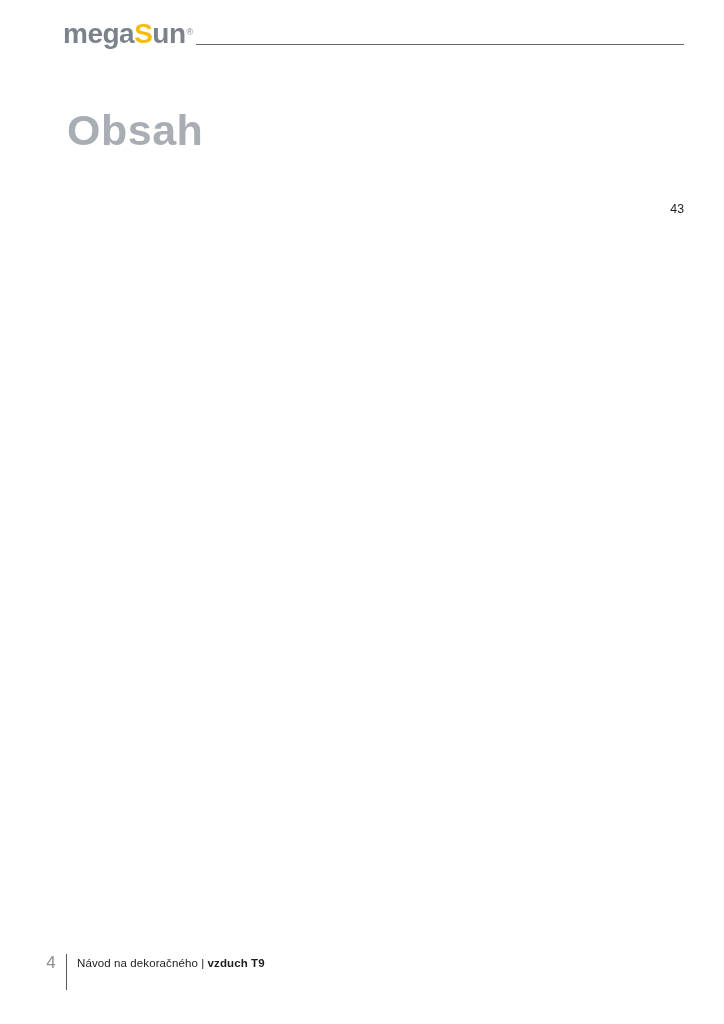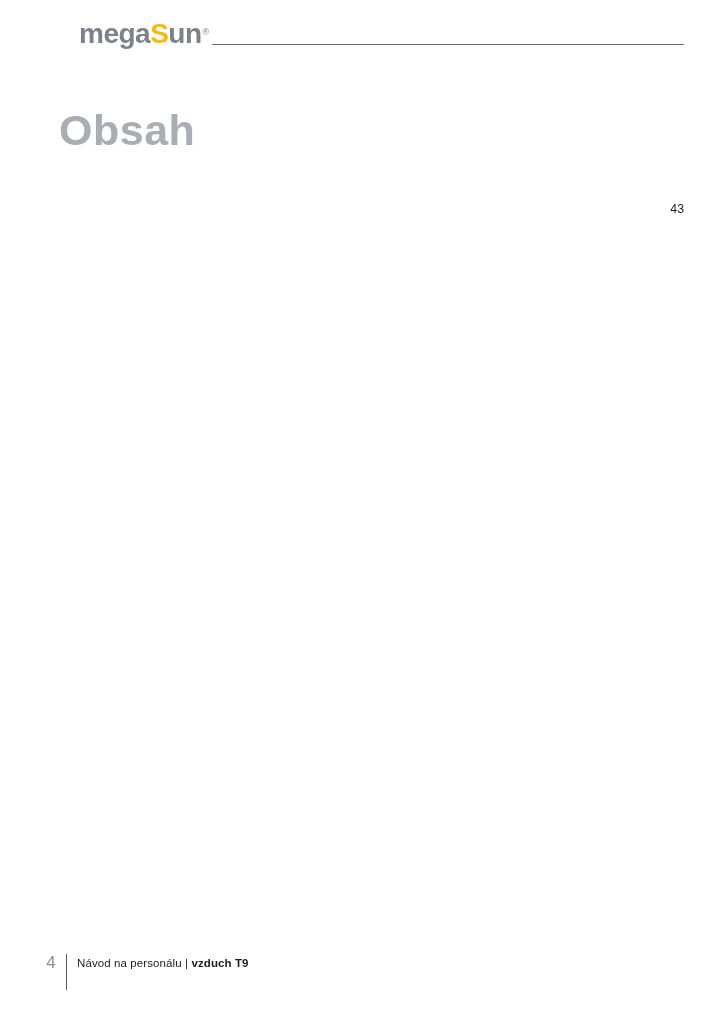--- a/index.html
+++ b/index.html
@@ -17,40 +17,40 @@
     font-family:"Liberation Sans", sans-serif;
     color:var(--text);
     position:relative;
     overflow:hidden;
   }
   .page{position:absolute;inset:0;background:#fff;}
 
   
   .header{
     position:absolute;left:63px;right:40px;top:20px;
-    display:flex;align-items:flex-end;margin-left:16px;
+    display:flex;align-items:flex-end;
   }
   .logo{
     font-size:28px;font-weight:bold;letter-spacing:-0.5px;
     line-height:28px;white-space:nowrap;
   }
   .logo .lg-gray{color:var(--logo-gray);}
   .logo .lg-yellow{color:var(--logo-yellow);}
   .logo .reg{
     font-size:9px;font-weight:normal;color:var(--logo-gray);
     vertical-align:top;position:relative;top:-2px;left:1px;
   }
   .header-line{
     flex:1 1 auto;border-bottom:1px solid #63676d;
     margin-left:4px;margin-bottom:3px;height:1px;
   }
 
   
   .page-title{
-    position:absolute;left:59px;top:106px;
+    position:absolute;left:67px;top:106px;
     font-size:43px;font-weight:bold;color:var(--title-gray);
     letter-spacing:0.5px;
   }
 
   
   .toc{
     position:absolute;left:60px;top:202px;right:40px;
     display:flex;gap:33px;
   }
   .toc-col{flex:1 1 0;min-width:0;}
@@ -447,17 +447,17 @@
             <span class="page">43</span>
           </div>
         </div>
       </div>
   </div>
 
   <div class="footer">
     <div class="footer-page">4</div>
     <div class="footer-divider"></div>
     <div class="footer-text">
-      <span>Návod na personálu | </span><span class="doc-name">vzduch T9</span>
+      <span>Návod na dekoračného | </span><span class="doc-name">vzduch T9</span>
     </div>
   </div>
 
 </div>
 
 </body></html>

